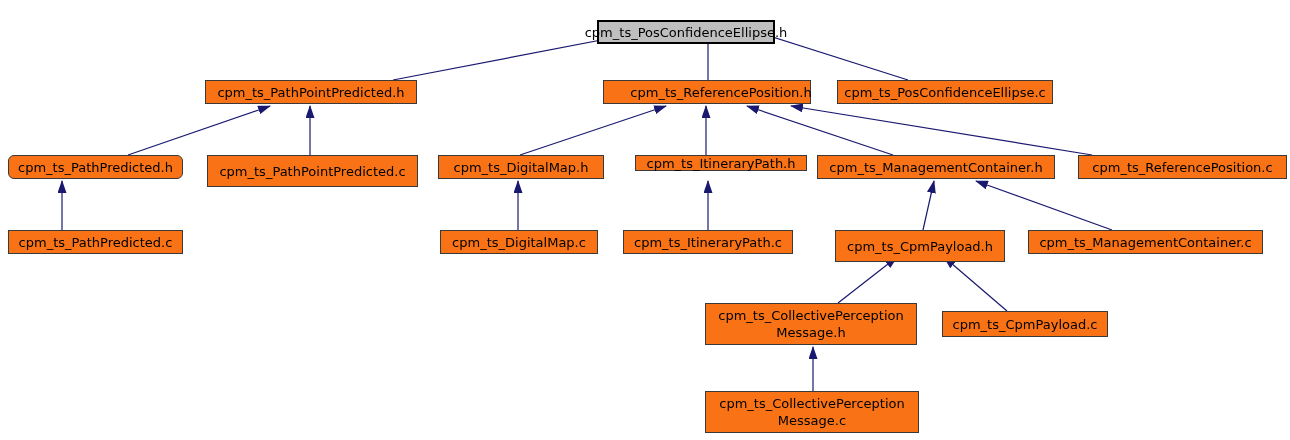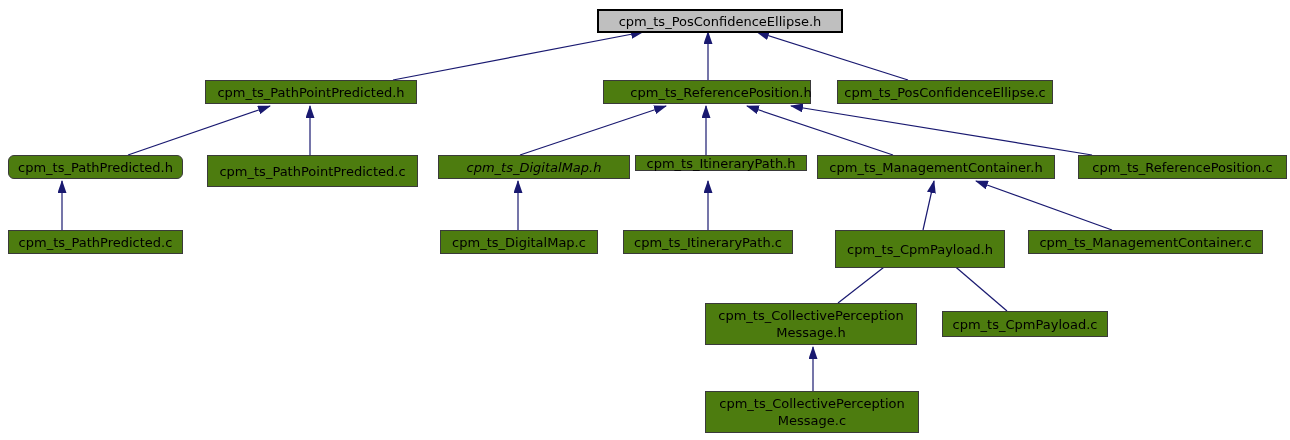--- a/index.html
+++ b/index.html
@@ -22,21 +22,21 @@
     width: 1290px;
     height: 440px;
   }
   #edges-layer line {
     stroke: #191970;
     stroke-width: 1.2;
   }
   .node {
     position: absolute;
     box-sizing: border-box;
-    background: #4d7c0f;
+    background: #f97316;
     border: 1px solid #3a3a3a;
     display: flex;
     align-items: center;
     justify-content: center;
     text-align: center;
     font-size: 13px;
     line-height: 17px;
     color: #000000;
     white-space: pre-line;
     cursor: pointer;
@@ -71,34 +71,34 @@
       <line x1="518" y1="230" x2="518" y2="181" marker-end="url(#arrowhead)"></line>
       <line x1="708" y1="230" x2="708" y2="181" marker-end="url(#arrowhead)"></line>
       <line x1="923" y1="230" x2="934" y2="181" marker-end="url(#arrowhead)"></line>
       <line x1="1112" y1="230" x2="976" y2="181" marker-end="url(#arrowhead)"></line>
       <line x1="838" y1="303" x2="897" y2="257" marker-end="url(#arrowhead)"></line>
       <line x1="1007" y1="311" x2="944" y2="257" marker-end="url(#arrowhead)"></line>
       <line x1="813" y1="391" x2="813" y2="347" marker-end="url(#arrowhead)"></line>
     </svg>
   <div id="nodes-layer">
 
-  <div class="node current" style="left: 597px; top: 9px; width: 246px; height: 24px; text-align: center;">cpm_ts_PosConfidenceEllipse.h</div>
+  <div class="node current" style="left: 597px; top: 20px; width: 178px; height: 24px; text-align: center;">cpm_ts_PosConfidenceEllipse.h</div>
       <div class="node" style="left: 205px; top: 80px; width: 212px; height: 24px;">cpm_ts_PathPointPredicted.h</div>
       <div class="node" style="left: 603px; top: 80px; width: 208px; height: 24px; padding-left: 28px;">cpm_ts_ReferencePosition.h</div>
       <div class="node" style="left: 837px; top: 80px; width: 216px; height: 24px;">cpm_ts_PosConfidenceEllipse.c</div>
       <div class="node" style="left: 8px; top: 155px; width: 175px; height: 24px; border-radius: 6px;">cpm_ts_PathPredicted.h</div>
       <div class="node" style="left: 207px; top: 155px; width: 211px; height: 32px;">cpm_ts_PathPointPredicted.c</div>
-      <div class="node" style="left: 438px; top: 155px; width: 192px; height: 24px; font-style: italic;">cpm_ts_DigitalMap.h</div>
+      <div class="node" style="left: 438px; top: 155px; width: 166px; height: 24px;">cpm_ts_DigitalMap.h</div>
       <div class="node" style="left: 635px; top: 155px; width: 172px; height: 16px;">cpm_ts_ItineraryPath.h</div>
       <div class="node" style="left: 817px; top: 155px; width: 238px; height: 24px;">cpm_ts_ManagementContainer.h</div>
       <div class="node" style="left: 1078px; top: 155px; width: 209px; height: 24px; text-align: right;">cpm_ts_ReferencePosition.c</div>
       <div class="node" style="left: 8px; top: 230px; width: 175px; height: 24px;">cpm_ts_PathPredicted.c</div>
       <div class="node" style="left: 440px; top: 230px; width: 158px; height: 24px;">cpm_ts_DigitalMap.c</div>
       <div class="node" style="left: 623px; top: 230px; width: 170px; height: 24px;">cpm_ts_ItineraryPath.c</div>
-      <div class="node" style="left: 835px; top: 230px; width: 170px; height: 38px;">cpm_ts_CpmPayload.h</div>
+      <div class="node" style="left: 835px; top: 230px; width: 170px; height: 32px;">cpm_ts_CpmPayload.h</div>
       <div class="node" style="left: 1028px; top: 230px; width: 235px; height: 24px;">cpm_ts_ManagementContainer.c</div>
       <div class="node" style="left: 705px; top: 303px; width: 212px; height: 42px;">cpm_ts_CollectivePerception
 Message.h</div>
       <div class="node" style="left: 942px; top: 311px; width: 166px; height: 26px;">cpm_ts_CpmPayload.c</div>
       <div class="node" style="left: 705px; top: 391px; width: 214px; height: 42px;">cpm_ts_CollectivePerception
 Message.c</div>
     </div>
 </div>
 
 </body></html>

